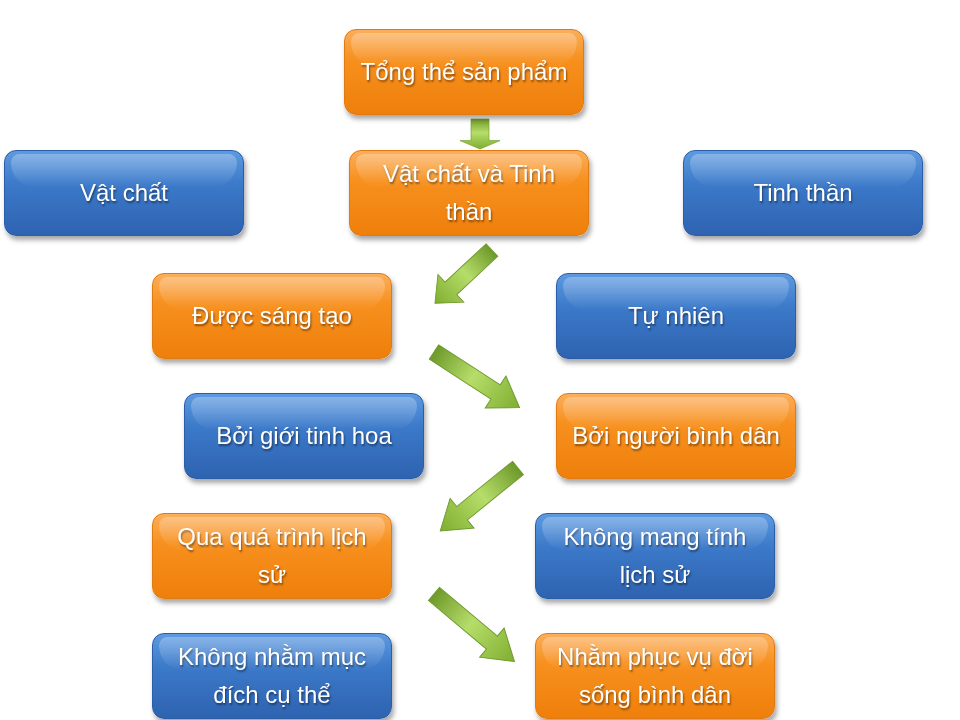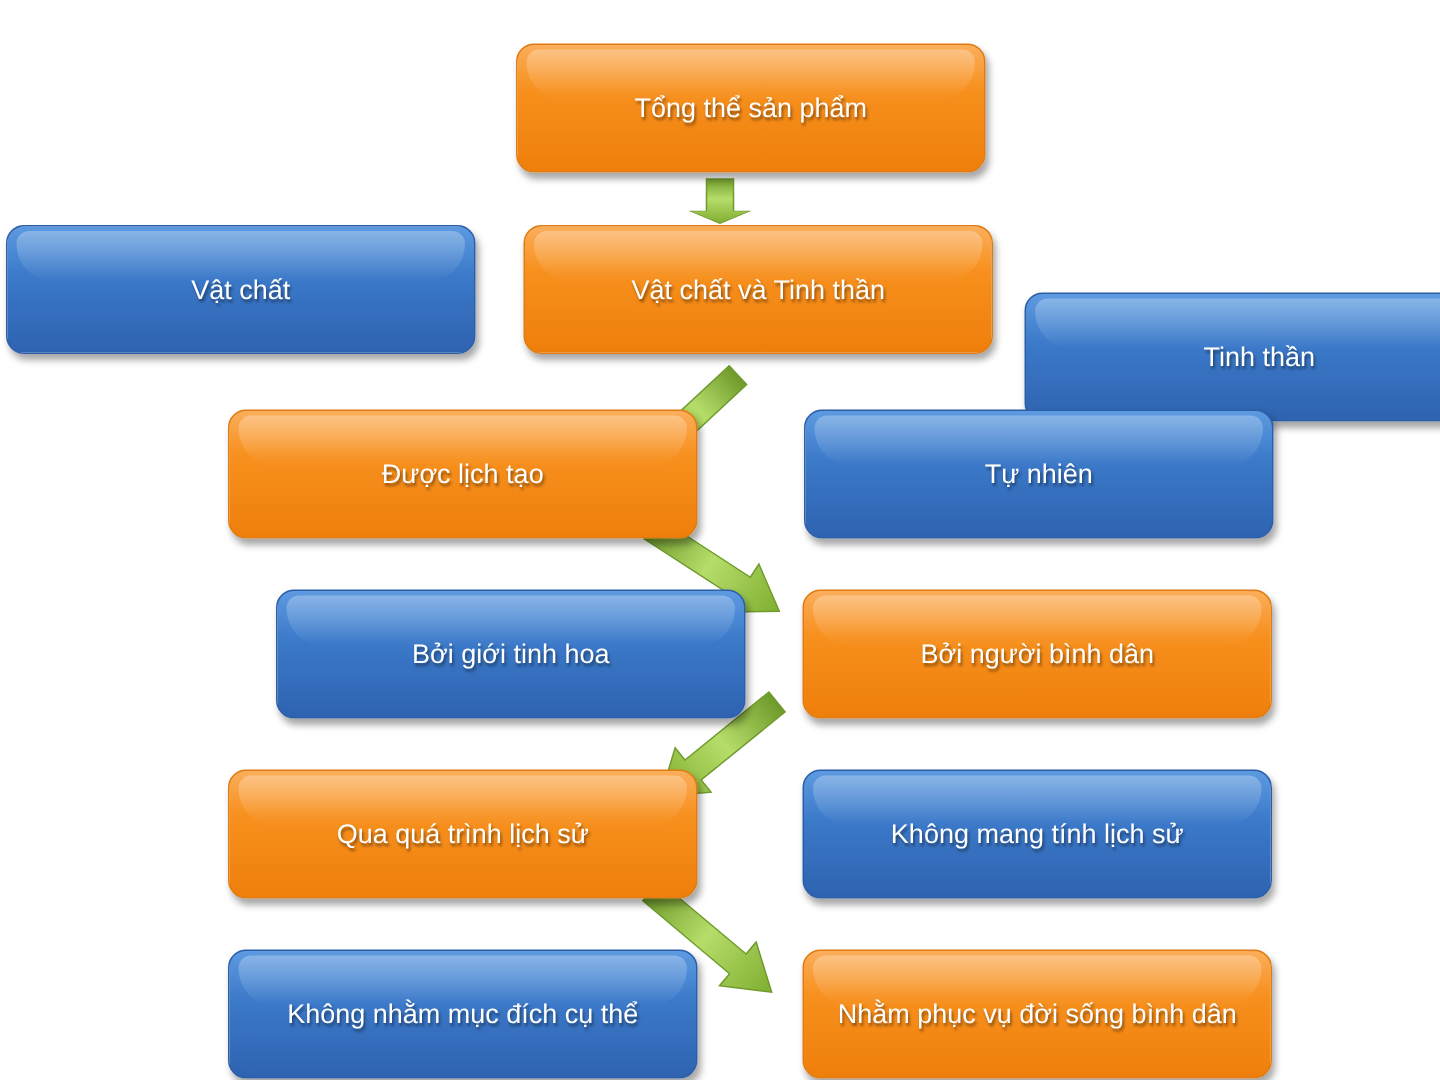--- a/index.html
+++ b/index.html
@@ -1,17 +1,17 @@
 <!DOCTYPE html>
 <html><head>
 <meta charset="utf-8">
 <style>
   html,body{margin:0;padding:0;}
   body{width:960px;height:720px;background:#ffffff;position:relative;overflow:hidden;font-family:"Liberation Sans","DejaVu Sans",sans-serif;}
-  .box{position:absolute;width:313px;height:86px;border-radius:12px;display:flex;align-items:center;justify-content:center;text-align:center;color:#ffffff;font-size:18px;line-height:38px;box-sizing:border-box;padding:0 14px;text-shadow:1px 2px 2px rgba(0,0,0,0.45);box-shadow:2px 4px 5px rgba(0,0,0,0.35);}
+  .box{position:absolute;width:240px;height:86px;border-radius:12px;display:flex;align-items:center;justify-content:center;text-align:center;color:#ffffff;font-size:24px;line-height:38px;box-sizing:border-box;padding:0 14px;text-shadow:1px 2px 2px rgba(0,0,0,0.45);box-shadow:2px 4px 5px rgba(0,0,0,0.35);}
   .orange{background:linear-gradient(to bottom,#fbae5b 0%,#f7901e 35%,#ef7f0b 100%);border:1px solid #e07a12;}
   .blue{background:linear-gradient(to bottom,#5d9ae0 0%,#3b79c9 40%,#2e63b0 100%);border:1px solid #2b5ea8;}
   .box::before{content:"";position:absolute;left:6px;right:6px;top:3px;height:40%;border-radius:10px 10px 30px 30px;background:linear-gradient(to bottom,rgba(255,255,255,0.28),rgba(255,255,255,0));pointer-events:none;}
   svg.arrows{position:absolute;left:0;top:0;width:960px;height:720px;pointer-events:none;}
 </style>
 </head>
 <body>
 
 <svg class="arrows" viewBox="0 0 960 720">
   <defs>
@@ -52,37 +52,37 @@
   </div>
 
 <div class="box orange" style="left:349px;top:150px;">
     <span>Vật chất và Tinh thần</span>
   </div>
 
 <div class="box blue" style="left:4px;top:150px;">
     <span>Vật chất</span>
   </div>
 
-<div class="box blue" style="left:683px;top:150px;margin-top:45px;">
+<div class="box blue" style="left:683px;top:150px;">
     <span>Tinh thần</span>
   </div>
 
 <div class="box orange" style="left:152px;top:273px;">
-    <span>Được lịch tạo</span>
+    <span>Được sáng tạo</span>
   </div>
 
-<div class="box blue" style="left:536px;top:273px;">
+<div class="box blue" style="left:556px;top:273px;">
     <span>Tự nhiên</span>
   </div>
 
 <div class="box blue" style="left:152px;top:393px;margin-left:32px;">
     <span>Bởi giới tinh hoa</span>
   </div>
 
-<div class="box orange" style="left:535px;top:393px;">
+<div class="box orange" style="left:556px;top:393px;">
     <span>Bởi người bình dân</span>
   </div>
 
 <div class="box orange" style="left:152px;top:513px;">
     <span>Qua quá trình lịch sử</span>
   </div>
 
 <div class="box blue" style="left:535px;top:513px;">
     <span>Không mang tính lịch sử</span>
   </div>

